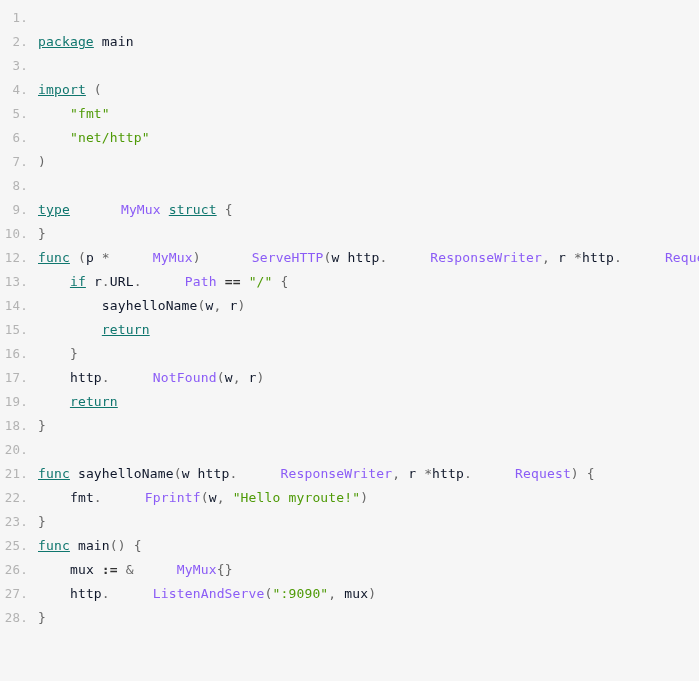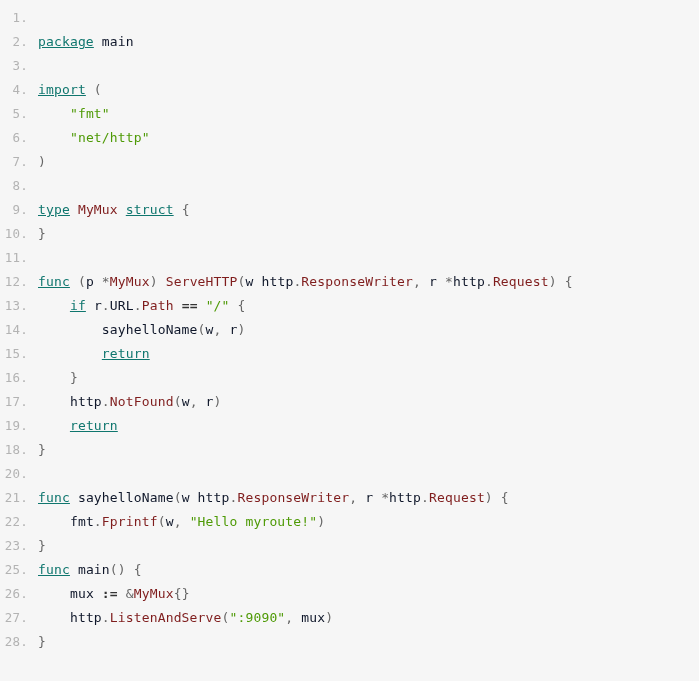--- a/index.html
+++ b/index.html
@@ -54,42 +54,41 @@
     font-size: 13px;
     font-family: "DejaVu Sans Mono", "Liberation Mono", monospace;
     color: #333333;
     white-space: pre;
     letter-spacing: 0.15px;
   }
 
   .tok { white-space: pre; }
   .tok-plain    { color: #333333; }
   .tok-keyword  { color: #0f766e; text-decoration: underline; }
-  .tok-type     { color: #7f1d1d; }
+  .tok-type     { color: #8b5cf6; margin-left: 43px; }
   .tok-string   { color: #4e9a06; }
   .tok-punct    { color: #666666; }
   .tok-operator { color: #333333; font-weight: 600; }
   .tok-ident    { color: #0f172a; }
 </style>
 </head>
 <body>
 
 <div id="code-viewer">
   <div class="code-lines">
       <div class="code-line"><span class="line-number">1.</span><span class="line-content"></span></div>
       <div class="code-line"><span class="line-number">2.</span><span class="line-content"><span class="tok tok-keyword">package</span><span class="tok tok-plain"> </span><span class="tok tok-ident">main</span></span></div>
       <div class="code-line"><span class="line-number">3.</span><span class="line-content"></span></div>
       <div class="code-line"><span class="line-number">4.</span><span class="line-content"><span class="tok tok-keyword">import</span><span class="tok tok-plain"> </span><span class="tok tok-punct">(</span></span></div>
       <div class="code-line"><span class="line-number">5.</span><span class="line-content"><span class="tok tok-plain">    </span><span class="tok tok-string">"fmt"</span></span></div>
       <div class="code-line"><span class="line-number">6.</span><span class="line-content"><span class="tok tok-plain">    </span><span class="tok tok-string">"net/http"</span></span></div>
       <div class="code-line"><span class="line-number">7.</span><span class="line-content"><span class="tok tok-punct">)</span></span></div>
       <div class="code-line"><span class="line-number">8.</span><span class="line-content"></span></div>
       <div class="code-line"><span class="line-number">9.</span><span class="line-content"><span class="tok tok-keyword">type</span><span class="tok tok-plain"> </span><span class="tok tok-type">MyMux</span><span class="tok tok-plain"> </span><span class="tok tok-keyword">struct</span><span class="tok tok-plain"> </span><span class="tok tok-punct">{</span></span></div>
       <div class="code-line"><span class="line-number">10.</span><span class="line-content"><span class="tok tok-punct">}</span></span></div>
-      <div class="code-line"><span class="line-number">11.</span><span class="line-content"></span></div>
       <div class="code-line"><span class="line-number">12.</span><span class="line-content"><span class="tok tok-keyword">func</span><span class="tok tok-plain"> </span><span class="tok tok-punct">(</span><span class="tok tok-ident">p</span><span class="tok tok-plain"> </span><span class="tok tok-punct">*</span><span class="tok tok-type">MyMux</span><span class="tok tok-punct">)</span><span class="tok tok-plain"> </span><span class="tok tok-type">ServeHTTP</span><span class="tok tok-punct">(</span><span class="tok tok-ident">w</span><span class="tok tok-plain"> </span><span class="tok tok-ident">http</span><span class="tok tok-punct">.</span><span class="tok tok-type">ResponseWriter</span><span class="tok tok-punct">,</span><span class="tok tok-plain"> </span><span class="tok tok-ident">r</span><span class="tok tok-plain"> </span><span class="tok tok-punct">*</span><span class="tok tok-ident">http</span><span class="tok tok-punct">.</span><span class="tok tok-type">Request</span><span class="tok tok-punct">)</span><span class="tok tok-plain"> </span><span class="tok tok-punct">{</span></span></div>
       <div class="code-line"><span class="line-number">13.</span><span class="line-content"><span class="tok tok-plain">    </span><span class="tok tok-keyword">if</span><span class="tok tok-plain"> </span><span class="tok tok-ident">r</span><span class="tok tok-punct">.</span><span class="tok tok-ident">URL</span><span class="tok tok-punct">.</span><span class="tok tok-type">Path</span><span class="tok tok-plain"> </span><span class="tok tok-operator">==</span><span class="tok tok-plain"> </span><span class="tok tok-string">"/"</span><span class="tok tok-plain"> </span><span class="tok tok-punct">{</span></span></div>
       <div class="code-line"><span class="line-number">14.</span><span class="line-content"><span class="tok tok-plain">        </span><span class="tok tok-ident">sayhelloName</span><span class="tok tok-punct">(</span><span class="tok tok-ident">w</span><span class="tok tok-punct">,</span><span class="tok tok-plain"> </span><span class="tok tok-ident">r</span><span class="tok tok-punct">)</span></span></div>
       <div class="code-line"><span class="line-number">15.</span><span class="line-content"><span class="tok tok-plain">        </span><span class="tok tok-keyword">return</span></span></div>
       <div class="code-line"><span class="line-number">16.</span><span class="line-content"><span class="tok tok-plain">    </span><span class="tok tok-punct">}</span></span></div>
       <div class="code-line"><span class="line-number">17.</span><span class="line-content"><span class="tok tok-plain">    </span><span class="tok tok-ident">http</span><span class="tok tok-punct">.</span><span class="tok tok-type">NotFound</span><span class="tok tok-punct">(</span><span class="tok tok-ident">w</span><span class="tok tok-punct">,</span><span class="tok tok-plain"> </span><span class="tok tok-ident">r</span><span class="tok tok-punct">)</span></span></div>
       <div class="code-line"><span class="line-number">19.</span><span class="line-content"><span class="tok tok-plain">    </span><span class="tok tok-keyword">return</span></span></div>
       <div class="code-line"><span class="line-number">18.</span><span class="line-content"><span class="tok tok-punct">}</span></span></div>
       <div class="code-line"><span class="line-number">20.</span><span class="line-content"></span></div>
       <div class="code-line"><span class="line-number">21.</span><span class="line-content"><span class="tok tok-keyword">func</span><span class="tok tok-plain"> </span><span class="tok tok-ident">sayhelloName</span><span class="tok tok-punct">(</span><span class="tok tok-ident">w</span><span class="tok tok-plain"> </span><span class="tok tok-ident">http</span><span class="tok tok-punct">.</span><span class="tok tok-type">ResponseWriter</span><span class="tok tok-punct">,</span><span class="tok tok-plain"> </span><span class="tok tok-ident">r</span><span class="tok tok-plain"> </span><span class="tok tok-punct">*</span><span class="tok tok-ident">http</span><span class="tok tok-punct">.</span><span class="tok tok-type">Request</span><span class="tok tok-punct">)</span><span class="tok tok-plain"> </span><span class="tok tok-punct">{</span></span></div>

